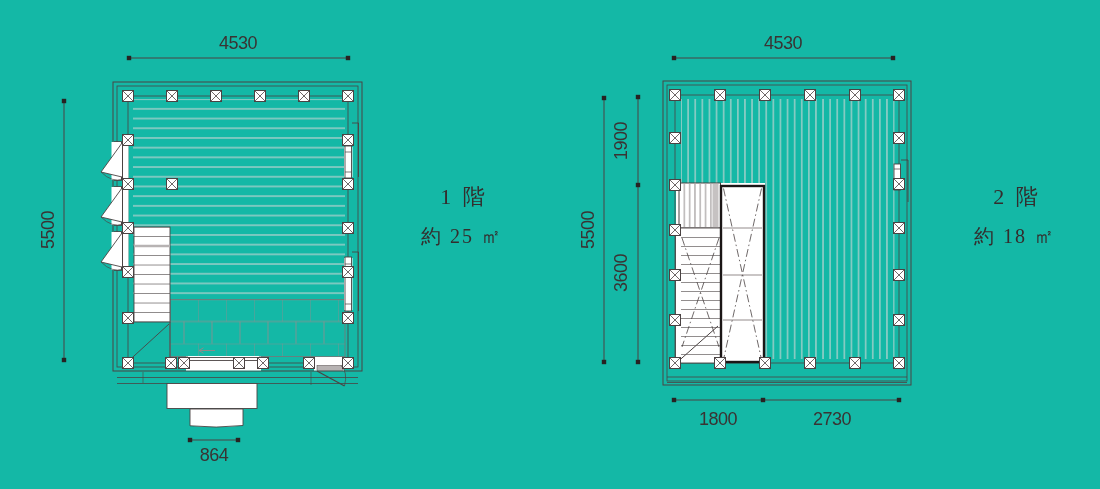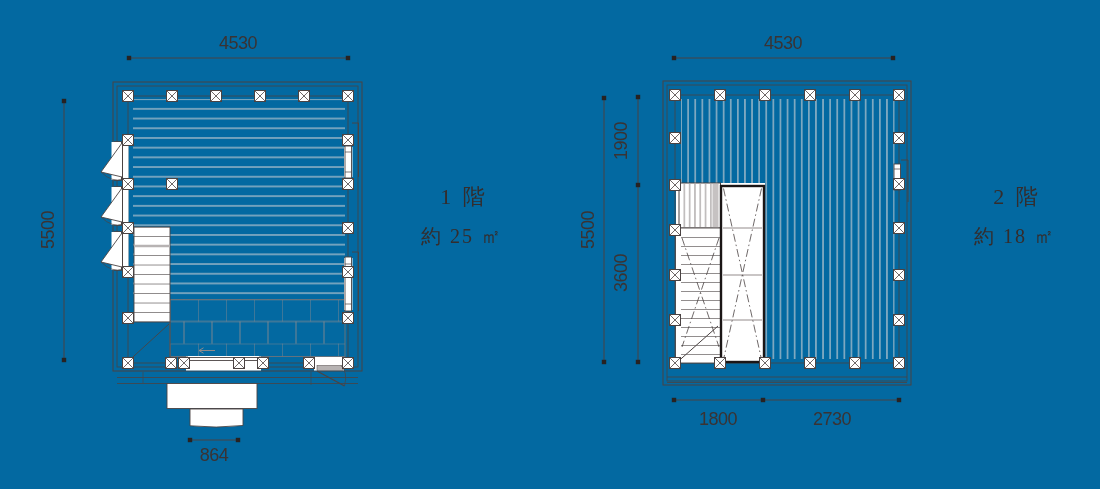--- a/index.html
+++ b/index.html
@@ -1,16 +1,16 @@
 <!DOCTYPE html>
 <html><head>
 <meta charset="utf-8">
 <style>
   html,body{margin:0;padding:0;background:#ffffff;}
-  .page{position:relative;width:1100px;height:489px;background:#0369a1;overflow:hidden;text-decoration:underline;}
+  .page{position:relative;width:1100px;height:489px;background:#14b8a6;overflow:hidden;text-decoration:underline;}
   svg{display:block;}
   .dim-text{font:18px "Liberation Sans","DejaVu Sans",sans-serif;fill:#3a3333;letter-spacing:-0.5px;}
   .t-title{font:22px "Liberation Serif","DejaVu Serif",serif;fill:#342d2d;letter-spacing:3px;}
   .t-area{font:20px "Liberation Serif","DejaVu Serif",serif;fill:#342d2d;letter-spacing:2px;}
 </style>
 </head>
 <body>
 
 <div class="page">
 <svg width="1100" height="489" viewBox="0 0 1100 489">

